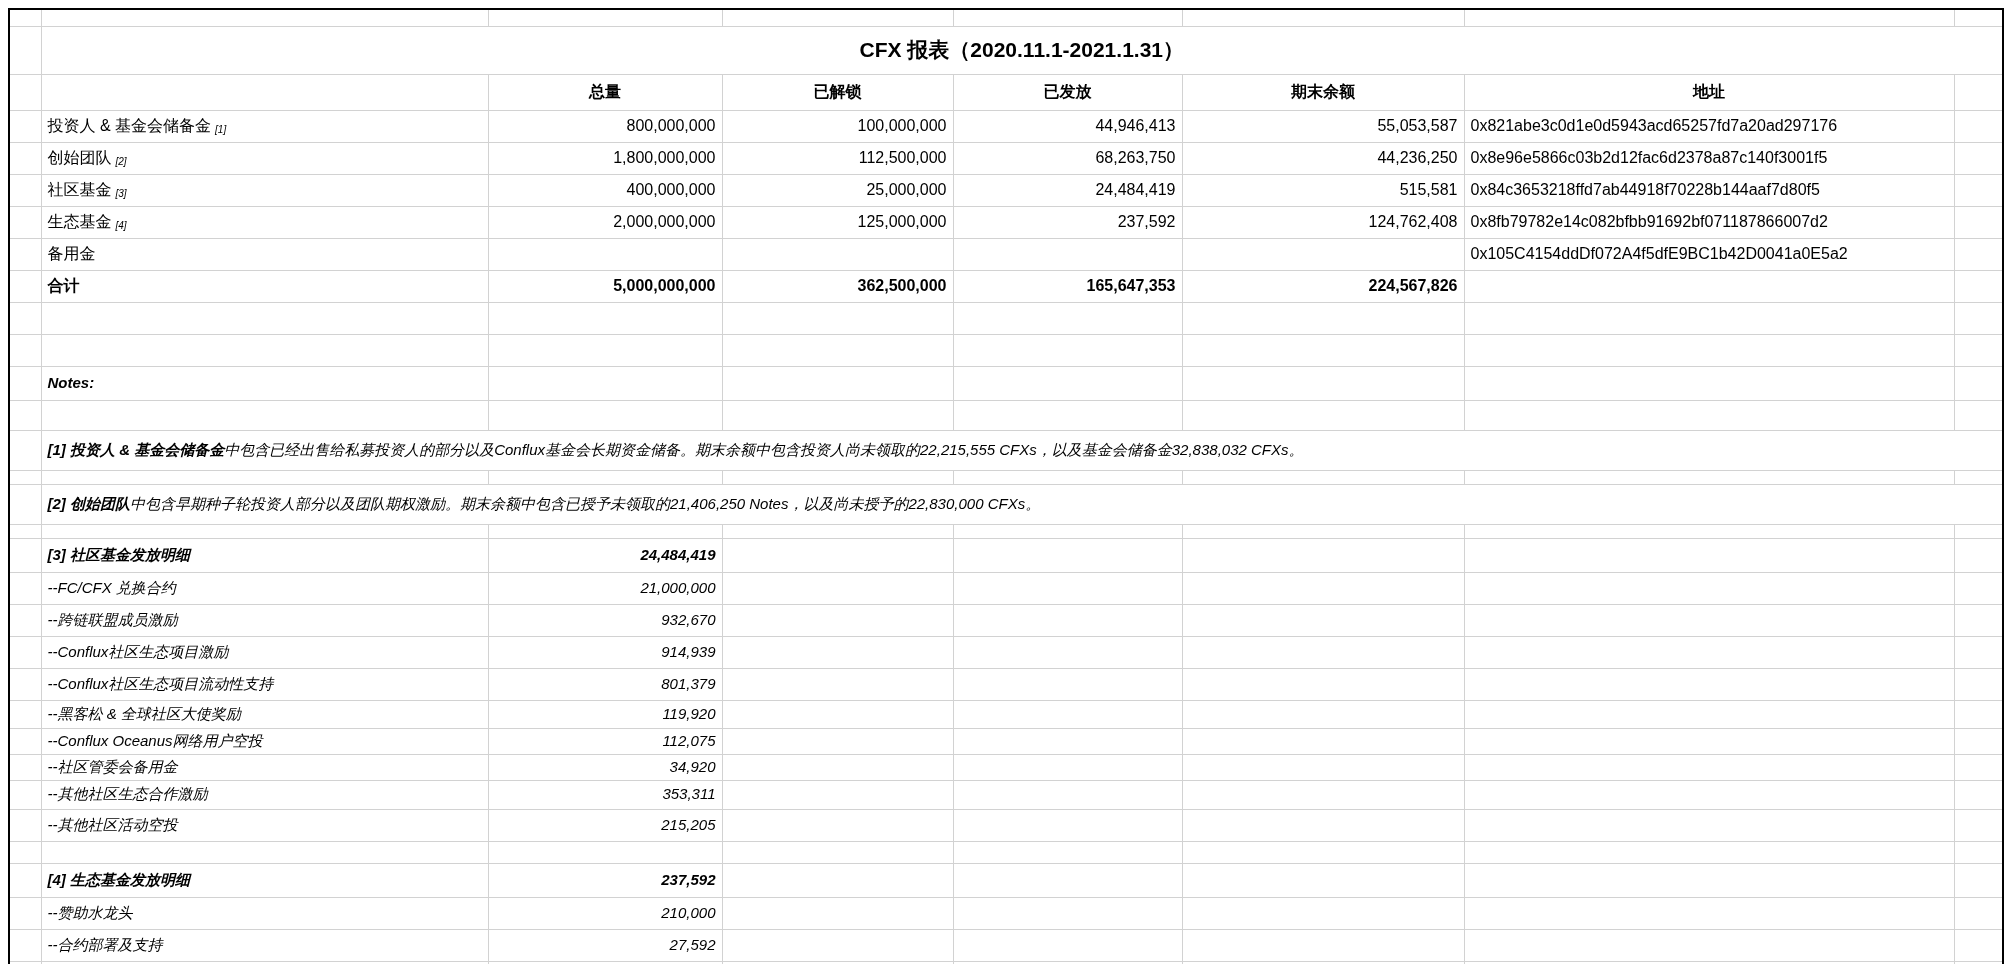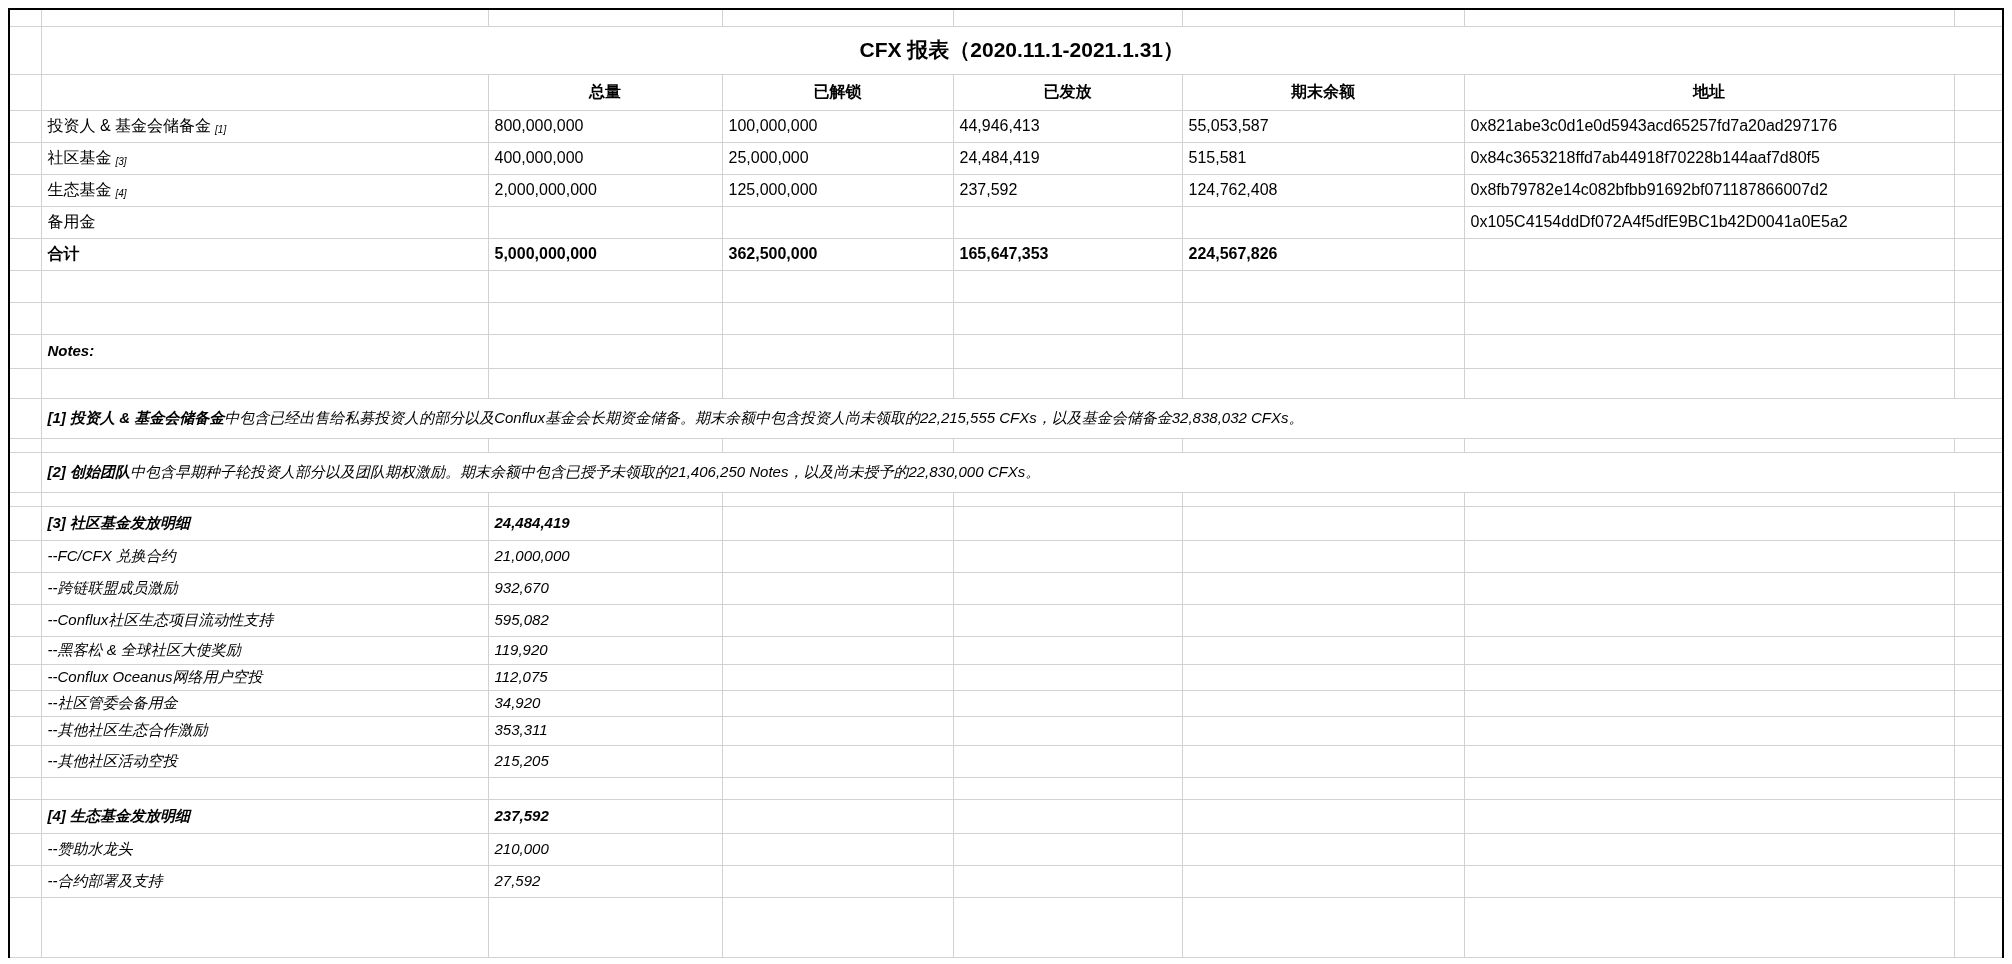--- a/index.html
+++ b/index.html
@@ -19,21 +19,21 @@
     border-bottom:1px solid #d2d2d2;
     padding:0 6px;
     overflow:hidden;white-space:nowrap;
     font-size:16px;line-height:1.1;
     vertical-align:middle;
   }
   td:last-child{border-right:none;}
   td.merged{border-right:none;}
   .title-cell{font-size:21px;font-weight:bold;text-align:center;}
   .colhead{font-weight:bold;text-align:center;}
-  .num{margin-left:36px;}
+  .num{text-align:right;margin-left:36px;}
   .lbl{text-align:left;}
   .b{font-weight:bold;}
   .it{font-style:italic;font-size:15px;}
   .bit{font-style:italic;font-weight:bold;font-size:15px;}
   .mk{font-size:10px;font-style:italic;position:relative;top:2px;margin-left:4px;}
   .fn-text{font-style:italic;font-size:15px;}
   .fn-text .pre{font-weight:bold;}
 </style>
 </head>
 <body>
@@ -80,20 +80,30 @@
           <td class="lbl"><span>投资人 &amp; 基金会储备金</span><span class="mk">[1]</span></td>
           <td class="num">800,000,000</td>
           <td class="num">100,000,000</td>
           <td class="num">44,946,413</td>
           <td class="num">55,053,587</td>
           <td class="lbl">0x821abe3c0d1e0d5943acd65257fd7a20ad297176</td>
           <td></td>
         </tr>
         <tr style="height: 32px;">
           <td></td>
+          <td class="lbl"><span>创始团队</span><span class="mk">[2]</span></td>
+          <td class="num">1,800,000,000</td>
+          <td class="num">112,500,000</td>
+          <td class="num">68,263,750</td>
+          <td class="num">44,236,250</td>
+          <td class="lbl">0x8e96e5866c03b2d12fac6d2378a87c140f3001f5</td>
+          <td></td>
+        </tr>
+        <tr style="height: 32px;">
+          <td></td>
           <td class="lbl"><span>社区基金</span><span class="mk">[3]</span></td>
           <td class="num">400,000,000</td>
           <td class="num">25,000,000</td>
           <td class="num">24,484,419</td>
           <td class="num">515,581</td>
           <td class="lbl">0x84c3653218ffd7ab44918f70228b144aaf7d80f5</td>
           <td></td>
         </tr>
         <tr style="height: 32px;">
           <td></td>
@@ -218,22 +228,32 @@
           <td class="it lbl">--跨链联盟成员激励</td>
           <td class="it num">932,670</td>
           <td></td>
           <td></td>
           <td></td>
           <td></td>
           <td></td>
         </tr>
         <tr style="height: 32px;">
           <td></td>
+          <td class="it lbl">--Conflux社区生态项目激励</td>
+          <td class="it num">914,939</td>
+          <td></td>
+          <td></td>
+          <td></td>
+          <td></td>
+          <td></td>
+        </tr>
+        <tr style="height: 32px;">
+          <td></td>
           <td class="it lbl">--Conflux社区生态项目流动性支持</td>
-          <td class="it num">595,082</td>
+          <td class="it num">801,379</td>
           <td></td>
           <td></td>
           <td></td>
           <td></td>
           <td></td>
         </tr>
         <tr style="height: 28px;">
           <td></td>
           <td class="it lbl">--黑客松 &amp; 全球社区大使奖励</td>
           <td class="it num">119,920</td>

